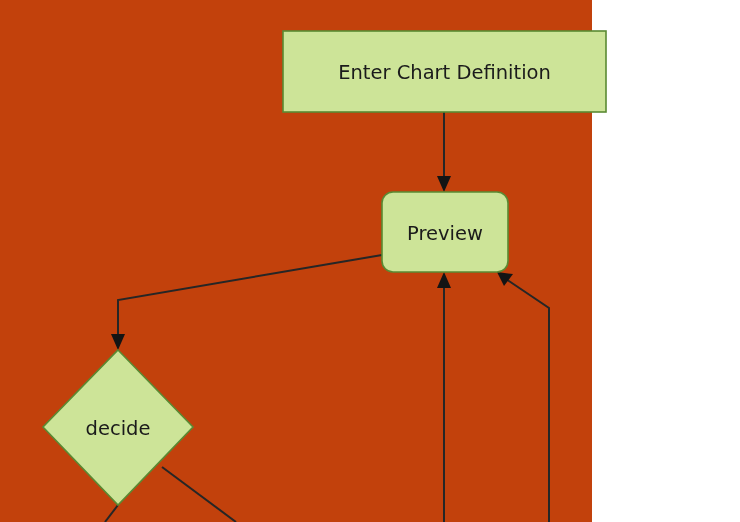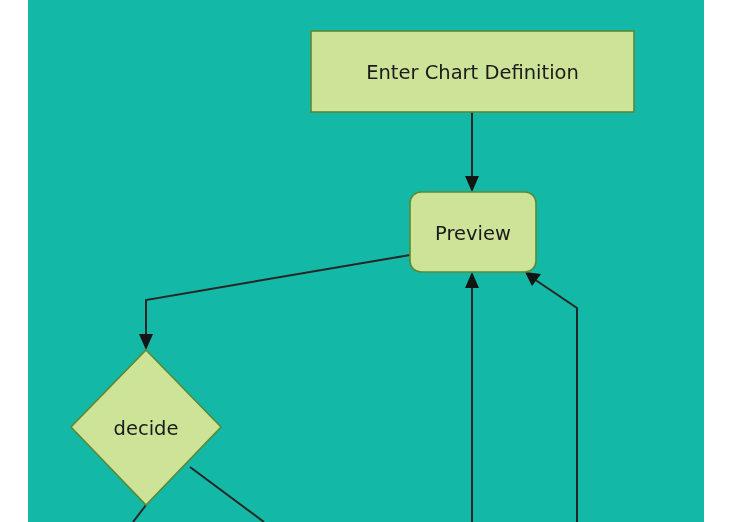--- a/index.html
+++ b/index.html
@@ -8,24 +8,23 @@
     background: #ffffff;
   }
   body {
     width: 740px;
     height: 522px;
     overflow: hidden;
     font-family: "DejaVu Sans", "Liberation Sans", sans-serif;
   }
   #canvas {
     position: relative;
-    width: 676px;
+    width: 592px;
     height: 522px;
-    background: #14b8a6;
-    margin-left: 28px;
+    background: #c2410c;
   }
   svg#flow {
     position: absolute;
     top: 0;
     left: 0;
     width: 740px;
     height: 522px;
     display: block;
   }
   .node-shape {

